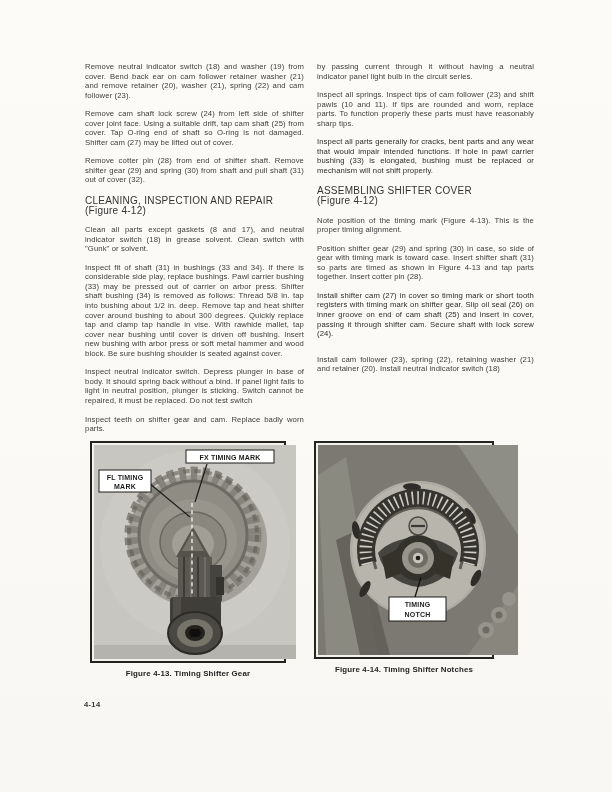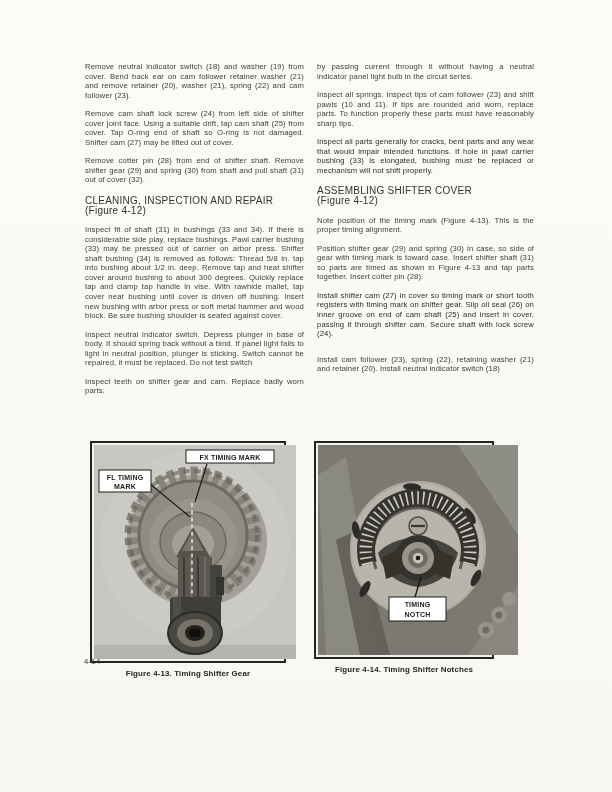--- a/index.html
+++ b/index.html
@@ -32,36 +32,37 @@
   .figure-left{left:90px;width:196px;}
   .figure-right{left:314px;width:180px;}
   .fig-frame{
     border:2px solid #23231f;background:#f2f1ec;padding:2px;line-height:0;
   }
   .fig-caption{
     margin-top:6px;text-align:center;
     font-size:7.9px;font-weight:bold;color:#242424;letter-spacing:0.15px;
   }
   .page-number{
-    position:absolute;left:84px;top:657px;
-    font-size:7.6px;font-weight:normal;color:#393937;letter-spacing:0.3px;
+    position:absolute;left:84px;top:700px;
+    font-size:7.6px;font-weight:bold;color:#393937;letter-spacing:0.3px;
   }
   svg text{font-family:"Liberation Sans","DejaVu Sans",sans-serif;}
   .callout-text{font-size:7px;font-weight:bold;fill:#1c1c1a;letter-spacing:0.2px;}
 </style>
 </head>
 <body>
 
 <div class="page">
 
   <div class="col col-left">
     <p>Remove neutral indicator switch (18) and washer (19) from cover. Bend back ear on cam follower retainer washer (21) and remove retainer (20), washer (21), spring (22) and cam follower (23).</p>
     <p>Remove cam shaft lock screw (24) from left side of shifter cover joint face. Using a suitable drift, tap cam shaft (25) from cover. Tap O-ring end of shaft so O-ring is not damaged. Shifter cam (27) may be lifted out of cover.</p>
     <p>Remove cotter pin (28) from end of shifter shaft. Remove shifter gear (29) and spring (30) from shaft and pull shaft (31) out of cover (32).</p>
     <p class="heading">CLEANING, INSPECTION AND REPAIR (Figure 4-12)</p>
+    <p>Clean all parts except gaskets (8 and 17), and neutral indicator switch (18) in grease solvent. Clean switch with "Gunk" or solvent.</p>
     <p>Inspect fit of shaft (31) in bushings (33 and 34). If there is considerable side play, replace bushings. Pawl carrier bushing (33) may be pressed out of carrier on arbor press. Shifter shaft bushing (34) is removed as follows: Thread 5/8 in. tap into bushing about 1/2 in. deep. Remove tap and heat shifter cover around bushing to about 300 degrees. Quickly replace tap and clamp tap handle in vise. With rawhide mallet, tap cover near bushing until cover is driven off bushing. Insert new bushing with arbor press or soft metal hammer and wood block. Be sure bushing shoulder is seated against cover.</p>
     <p>Inspect neutral indicator switch. Depress plunger in base of body. It should spring back without a bind. If panel light fails to light in neutral position, plunger is sticking. Switch cannot be repaired, it must be replaced. Do not test switch</p>
     <p>Inspect teeth on shifter gear and cam. Replace badly worn parts.</p>
   </div>
 
   <div class="col col-right">
     <p>by passing current through it without having a neutral indicator panel light bulb in the circuit series.</p>
     <p>Inspect all springs. Inspect tips of cam follower (23) and shift pawls (10 and 11). If tips are rounded and worn, replace parts. To function properly these parts must have reasonably sharp tips.</p>
     <p class="darker">Inspect all parts generally for cracks, bent parts and any wear that would impair intended functions. If hole in pawl carrier bushing (33) is elongated, bushing must be replaced or mechanism will not shift properly.</p>
     <p class="heading heading2">ASSEMBLING SHIFTER COVER</p>

